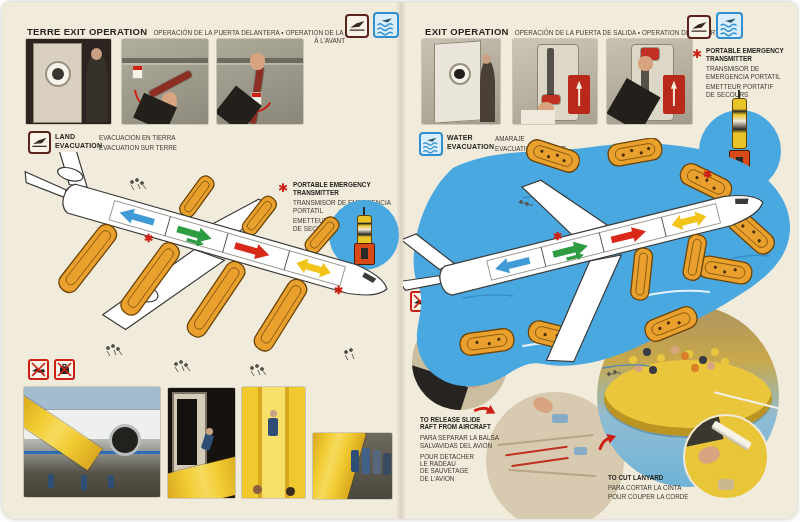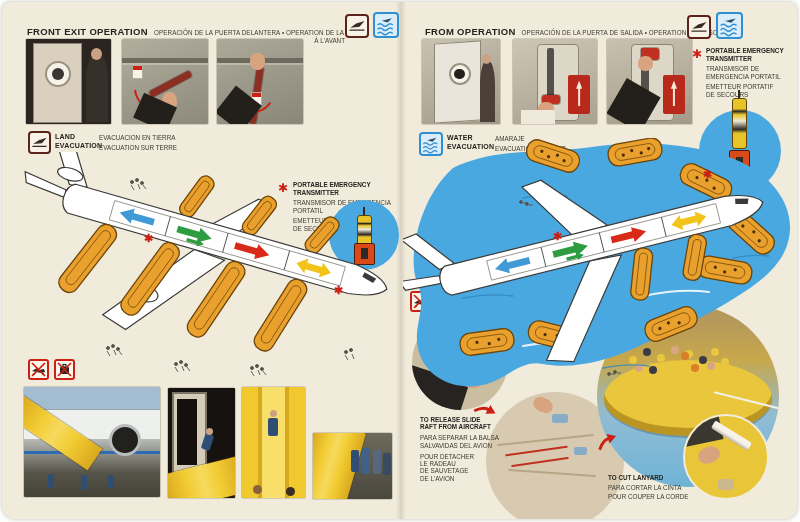--- a/index.html
+++ b/index.html
@@ -145,21 +145,21 @@
 </head>
 <body>
 
 <div class="stage">
 <div class="card">
 <div class="fold"></div>
 
 <section class="page lp">
 
   <div class="hdr">
-    <span class="hdr-title">FRONT EXIT OPERATION</span><span class="hdr-sub">OPERACIÓN DE LA PUERTA DELANTERA  •  OPERATION DE LA SORTIE</span>
+    <span class="hdr-title">TERRE EXIT OPERATION</span><span class="hdr-sub">OPERACIÓN DE LA PUERTA DELANTERA  •  OPERATION DE LA SORTIE</span>
   </div>
   <div class="hdr-sub2">À L'AVANT</div>
 
   <div class="sq icon-land hl1">
     <svg viewBox="0 0 24 24">
             <path d="M4,14 L11,9 L21,6 L15,13 Z" fill="#3a2a20"></path>
             <path d="M3,17 H21" stroke="#3a2a20" stroke-width="1.6"></path>
           </svg>
   </div>
   <div class="sq icon-water hw1">
@@ -368,21 +368,21 @@
     <div class="fig" style="left:48%;top:26%;width:8px;height:22px;"></div>
     <div class="fig" style="left:62%;top:22%;width:8px;height:26px;background:#41608a;"></div>
     <div class="fig" style="left:76%;top:26%;width:8px;height:24px;background:#55687e;"></div>
     <div class="fig" style="left:88%;top:30%;width:8px;height:22px;background:#3a4a60;"></div>
   </div>
 </section>
 
 <section class="page rp">
 
   <div class="hdr">
-    <span class="hdr-title">FROM OPERATION</span><span class="hdr-sub">OPERACIÓN DE LA PUERTA DE SALIDA  •  OPERATION DE LA SORTIE</span>
+    <span class="hdr-title">EXIT OPERATION</span><span class="hdr-sub">OPERACIÓN DE LA PUERTA DE SALIDA  •  OPERATION DE LA SORTIE</span>
   </div>
 
   <div class="sq icon-land hl2">
     <svg viewBox="0 0 24 24">
             <path d="M4,14 L11,9 L21,6 L15,13 Z" fill="#3a2a20"></path>
             <path d="M3,17 H21" stroke="#3a2a20" stroke-width="1.6"></path>
           </svg>
   </div>
   <div class="sq icon-water hw2">
     <svg viewBox="0 0 26 26">

